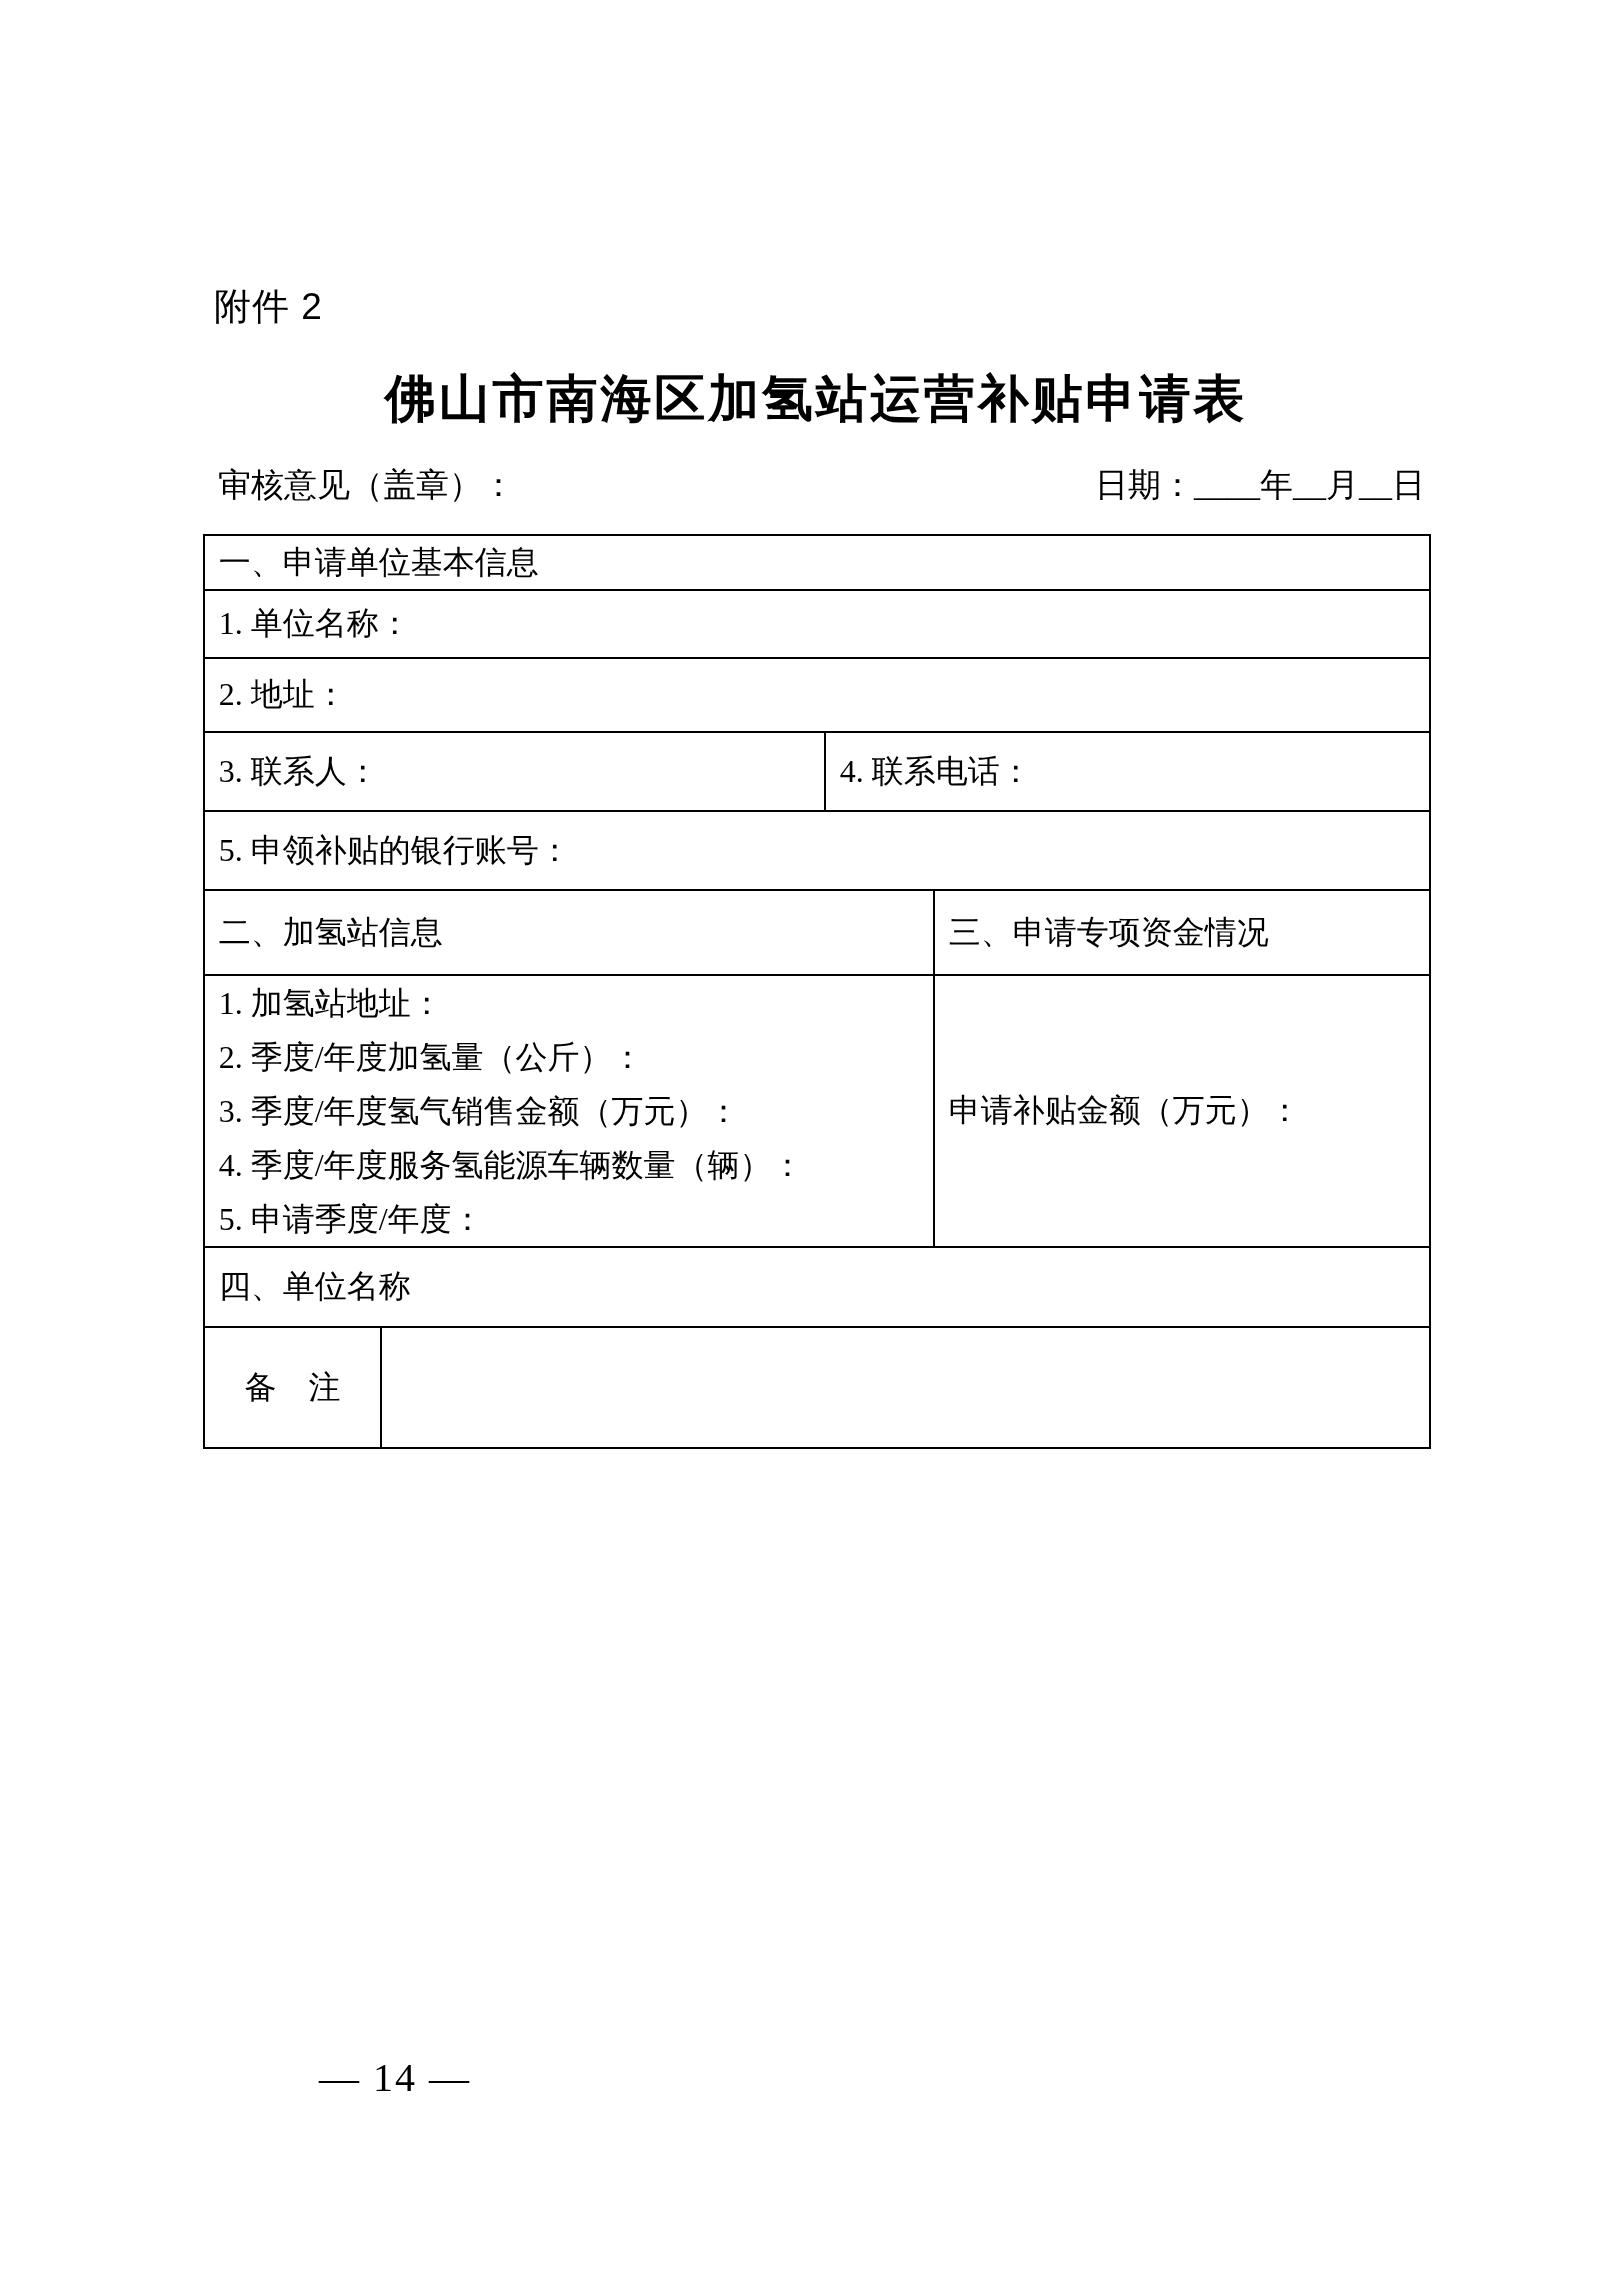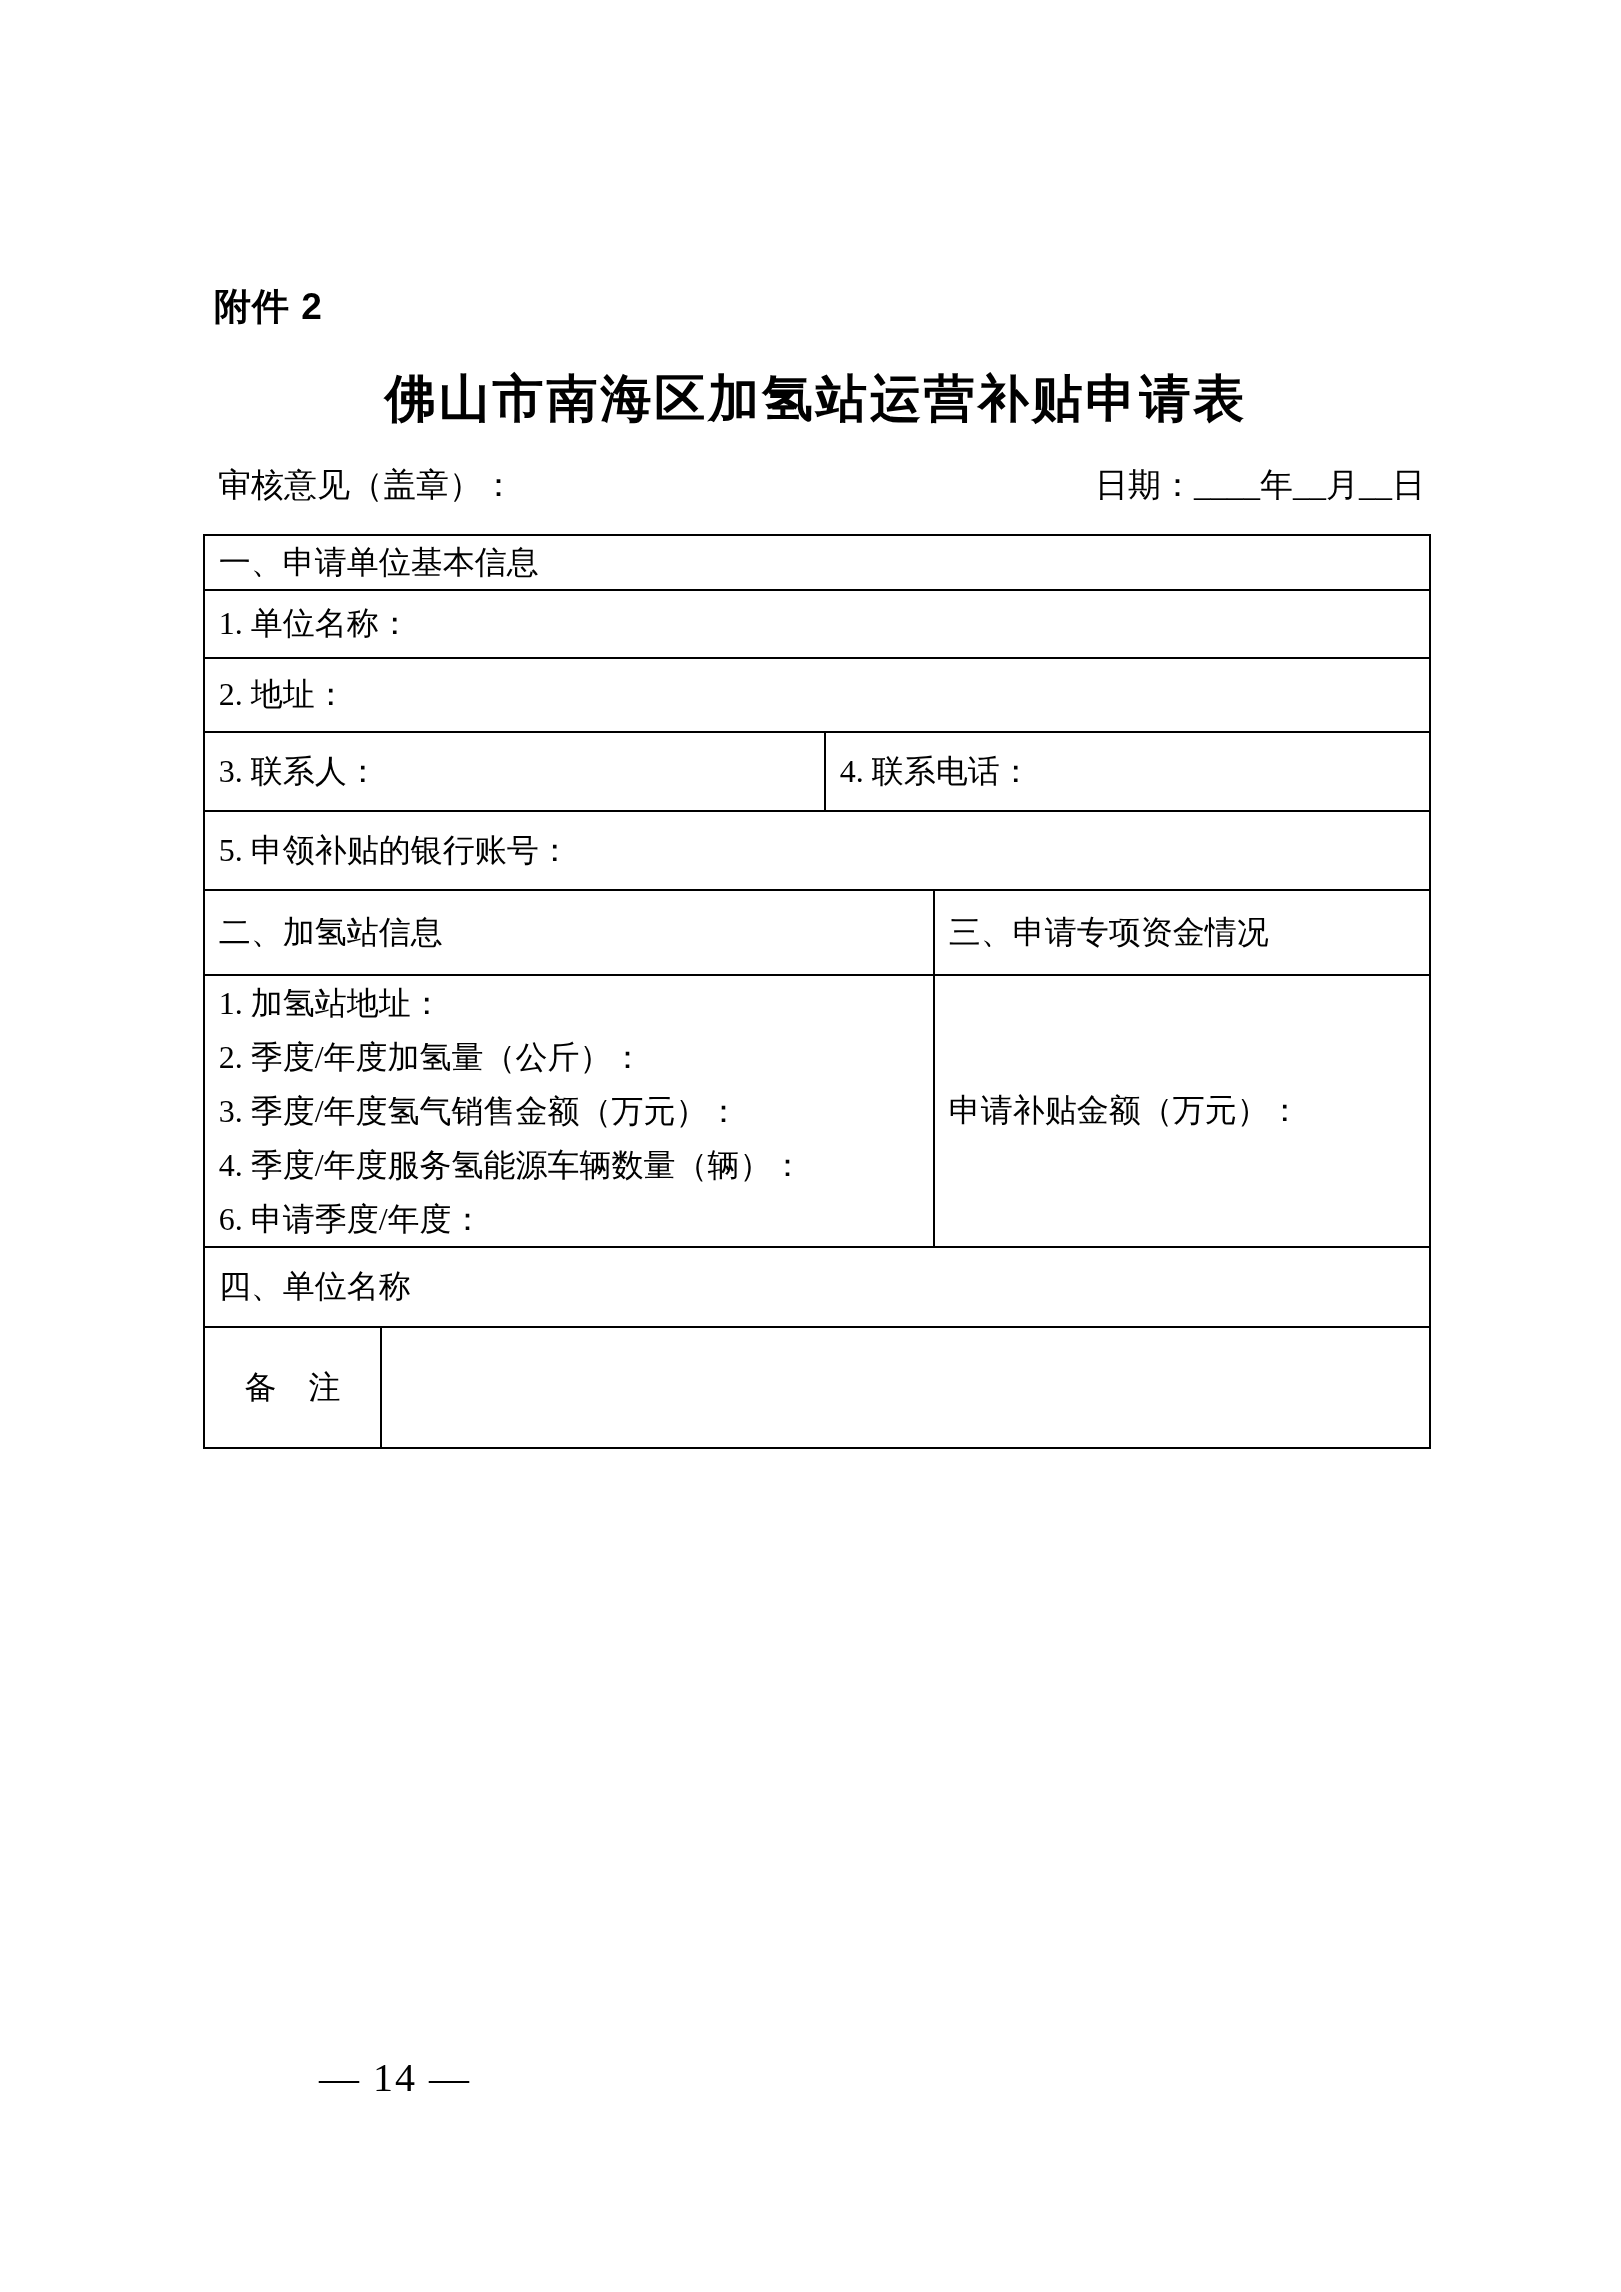--- a/index.html
+++ b/index.html
@@ -14,21 +14,21 @@
     background: #ffffff;
     color: #000000;
     font-family: "Liberation Serif", serif;
     overflow: hidden;
   }
   .attachment {
     position: absolute;
     left: 214px;
     top: 282px;
     font-size: 37px;
-    font-weight: bold;
+    font-weight: normal;
     font-family: "Liberation Sans", sans-serif;
     letter-spacing: 1px;
   }
   .title {
     position: absolute;
     left: 203px;
     width: 1226px;
     top: 365px;
     margin: 0;
     text-align: center;
@@ -148,21 +148,21 @@
       <td colspan="3">二、加氢站信息</td>
       <td>三、申请专项资金情况</td>
     </tr>
 
     <tr style="height:272px">
       <td colspan="3" class="top station-list">
         <div class="list-line">1. 加氢站地址：</div>
         <div class="list-line">2. 季度/年度加氢量（公斤）：</div>
         <div class="list-line">3. 季度/年度氢气销售金额（万元）：</div>
         <div class="list-line">4. 季度/年度服务氢能源车辆数量（辆）：</div>
-        <div class="list-line">6. 申请季度/年度：</div>
+        <div class="list-line">5. 申请季度/年度：</div>
       </td>
       <td class="top amount-cell">申请补贴金额（万元）：</td>
     </tr>
 
     <tr style="height:80px">
       <td colspan="4">四、单位名称</td>
     </tr>
 
 
     <tr style="height:121px">

